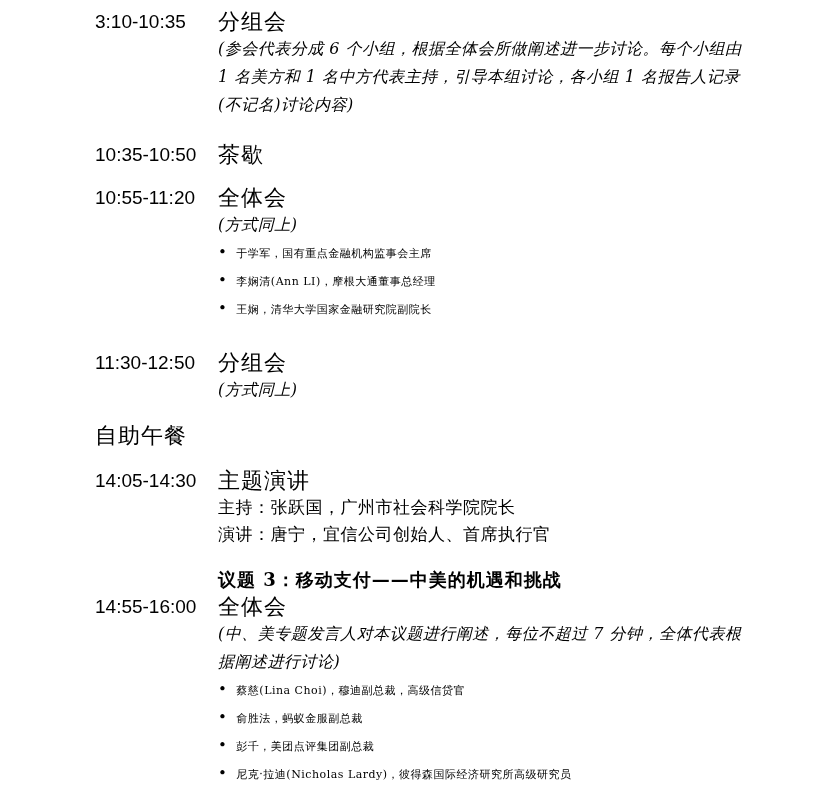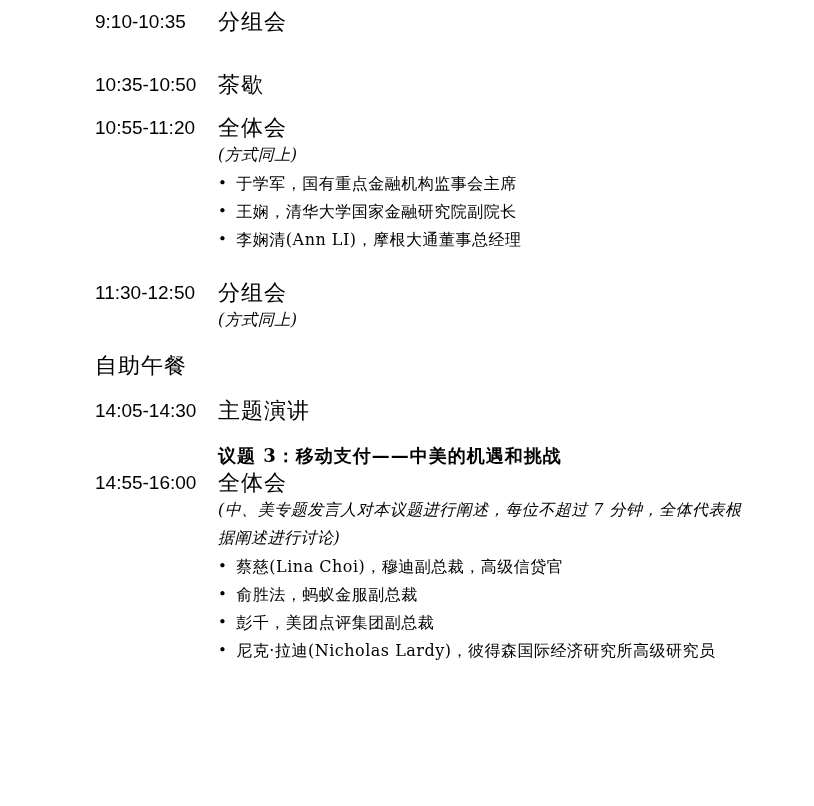--- a/index.html
+++ b/index.html
@@ -7,21 +7,21 @@
     width:814px;height:806px;overflow:hidden;
     color:#000;
     font-family:"DejaVu Serif","Liberation Serif",serif;
   }
   #agenda{
     box-sizing:border-box;
     padding:8px 66px 0 95px;
   }
   .row{margin-top:26px;}
   .row:nth-child(1){margin-top:0;}
-  .row:nth-child(2){margin-top:36px;}
+  .row:nth-child(2){margin-top:22px;}
   .row:nth-child(3){margin-top:16px;}
   .row:nth-child(5){margin-top:18px;}
   .row:nth-child(6){margin-top:18px;}
   .row:nth-child(7){margin-top:18px;}
   .row:nth-child(8){margin-top:14px;}
   .heading{
     margin:0 0 0 123px;
     font-size:18px;line-height:27px;
     font-weight:bold;letter-spacing:1px;
   }
@@ -36,35 +36,36 @@
   .title{font-size:22px;line-height:27px;letter-spacing:1px;}
   .note{
     font-size:16px;line-height:28px;
     font-style:italic;letter-spacing:0.5px;
   }
   .details{font-size:17px;line-height:27px;letter-spacing:0.5px;}
   .details .detail-line{display:block;}
   ul.speakers{list-style:none;margin:0;padding:0;}
   ul.speakers li{
     display:flex;align-items:flex-end;
-    font-size:16px;line-height:27px;letter-spacing:0.5px;
+    font-size:11px;line-height:27px;letter-spacing:0.5px;
   }
   .dot{flex:0 0 auto;margin-right:9px;}
   .dot::before{content:"\2022";font-size:15px;}
 </style>
 </head>
 <body>
 
 <main id="agenda">
   <section class="row">
 
     <div class="line">
-      <span class="time">9:10-10:35</span>
+      <span class="time">3:10-10:35</span>
       <div class="content">
         <div class="title">分组会</div>
+        <div class="note">(参会代表分成 6 个小组，根据全体会所做阐述进一步讨论。每个小组由 1 名美方和 1 名中方代表主持，引导本组讨论，各小组 1 名报告人记录(不记名)讨论内容)</div>
 
       </div>
     </div>
   </section>
 
   <section class="row">
 
     <div class="line">
       <span class="time">10:35-10:50</span>
       <div class="content">
@@ -81,25 +82,25 @@
         <div class="title">全体会</div>
         <div class="note">(方式同上)</div>
 
         <ul class="speakers">
             <li>
               <span class="dot"></span>
               <span>于学军，国有重点金融机构监事会主席</span>
             </li>
             <li>
               <span class="dot"></span>
-              <span>王娴，清华大学国家金融研究院副院长</span>
+              <span>李娴清(Ann LI)，摩根大通董事总经理</span>
             </li>
             <li>
               <span class="dot"></span>
-              <span>李娴清(Ann LI)，摩根大通董事总经理</span>
+              <span>王娴，清华大学国家金融研究院副院长</span>
             </li>
           </ul>
       </div>
     </div>
   </section>
 
   <section class="row">
 
     <div class="line">
       <span class="time">11:30-12:50</span>
@@ -121,20 +122,24 @@
     </div>
   </section>
 
   <section class="row">
 
     <div class="line">
       <span class="time">14:05-14:30</span>
       <div class="content">
         <div class="title">主题演讲</div>
 
+        <div class="details">
+            <span class="detail-line">主持：张跃国，广州市社会科学院院长</span>
+            <span class="detail-line">演讲：唐宁，宜信公司创始人、首席执行官</span>
+          </div>
 
       </div>
     </div>
   </section>
 
   <section class="row">
     <h3 class="heading">议题 3：移动支付——中美的机遇和挑战</h3>
     <div class="line">
       <span class="time">14:55-16:00</span>
       <div class="content">

